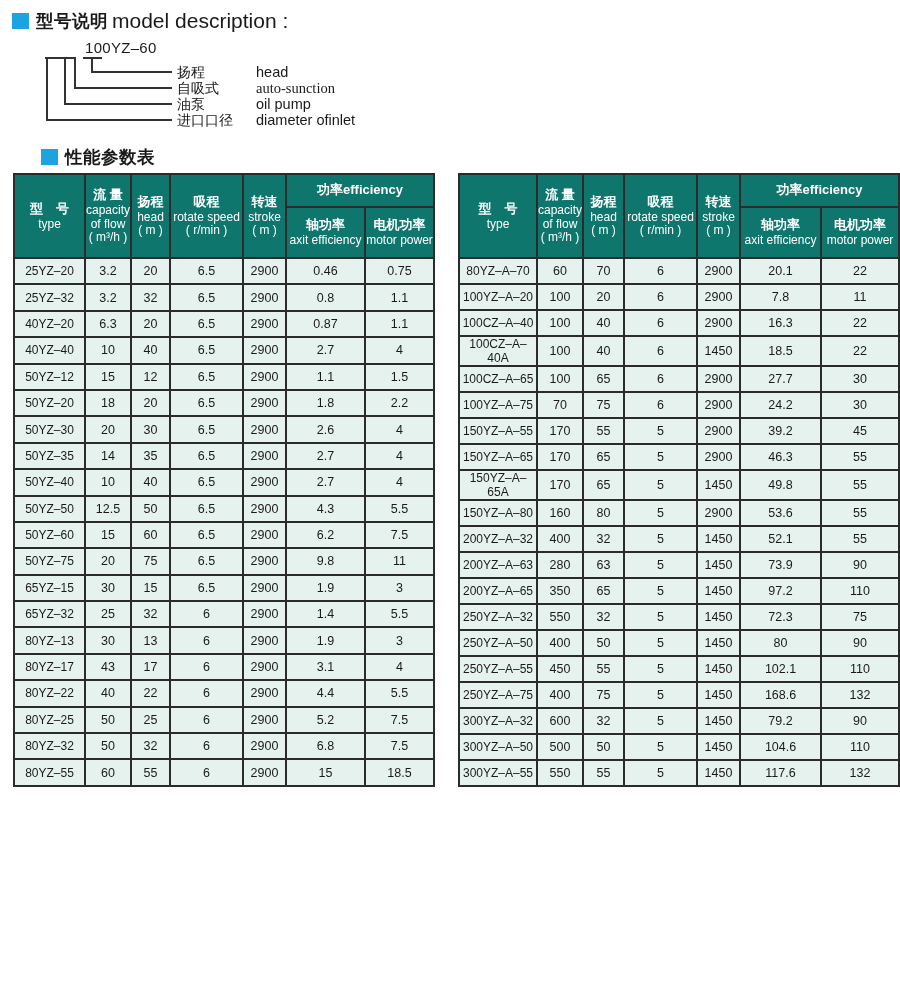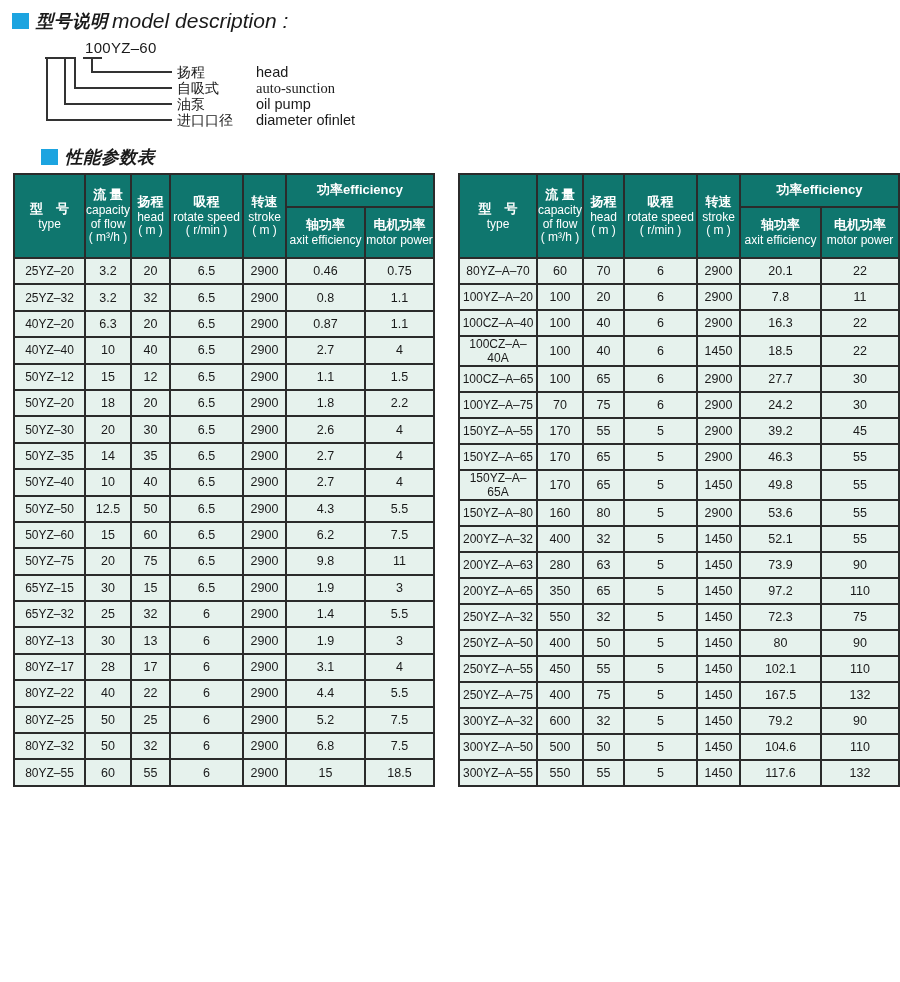--- a/index.html
+++ b/index.html
@@ -2,21 +2,21 @@
 <html><head>
 <meta charset="utf-8">
 <style>
   html,body{margin:0;padding:0;}
   body{
     width:900px;height:982px;background:#ffffff;
     font-family:"Liberation Sans","DejaVu Sans",sans-serif;
     color:#1a1a1a;position:relative;overflow:hidden;
   }
   
-  .section-title{display:flex;align-items:center;margin-left:12px;font-style:italic;}
+  .section-title{display:flex;align-items:center;margin-left:12px;}
   .section-title .bullet{width:17px;height:16px;background:#1CA4E0;margin-right:7px;flex:0 0 auto;}
   .section-title .zh{font-size:17.5px;font-weight:700;letter-spacing:.5px;}
   .section-title .en{font-size:21px;font-weight:500;margin-left:4px;}
   #title1{padding-top:9px;}
   #title2{margin-top:8px;padding-left:29px;}
 
   
   .diagram{position:relative;height:100px;margin-top:4px;}
   .diagram .code{position:absolute;left:42px;top:2px;font-size:15px;font-weight:500;letter-spacing:.3px;margin-left:43px;}
   .dline{position:absolute;background:#333;}
@@ -263,21 +263,21 @@
           <td>80YZ–13</td>
           <td>30</td>
           <td>13</td>
           <td>6</td>
           <td>2900</td>
           <td>1.9</td>
           <td>3</td>
         </tr>
         <tr>
           <td>80YZ–17</td>
-          <td>28</td>
+          <td>43</td>
           <td>17</td>
           <td>6</td>
           <td>2900</td>
           <td>3.1</td>
           <td>4</td>
         </tr>
         <tr>
           <td>80YZ–22</td>
           <td>40</td>
           <td>22</td>
@@ -512,21 +512,21 @@
           <td>1450</td>
           <td>102.1</td>
           <td>110</td>
         </tr>
         <tr>
           <td>250YZ–A–75</td>
           <td>400</td>
           <td>75</td>
           <td>5</td>
           <td>1450</td>
-          <td>167.5</td>
+          <td>168.6</td>
           <td>132</td>
         </tr>
         <tr>
           <td>300YZ–A–32</td>
           <td>600</td>
           <td>32</td>
           <td>5</td>
           <td>1450</td>
           <td>79.2</td>
           <td>90</td>

